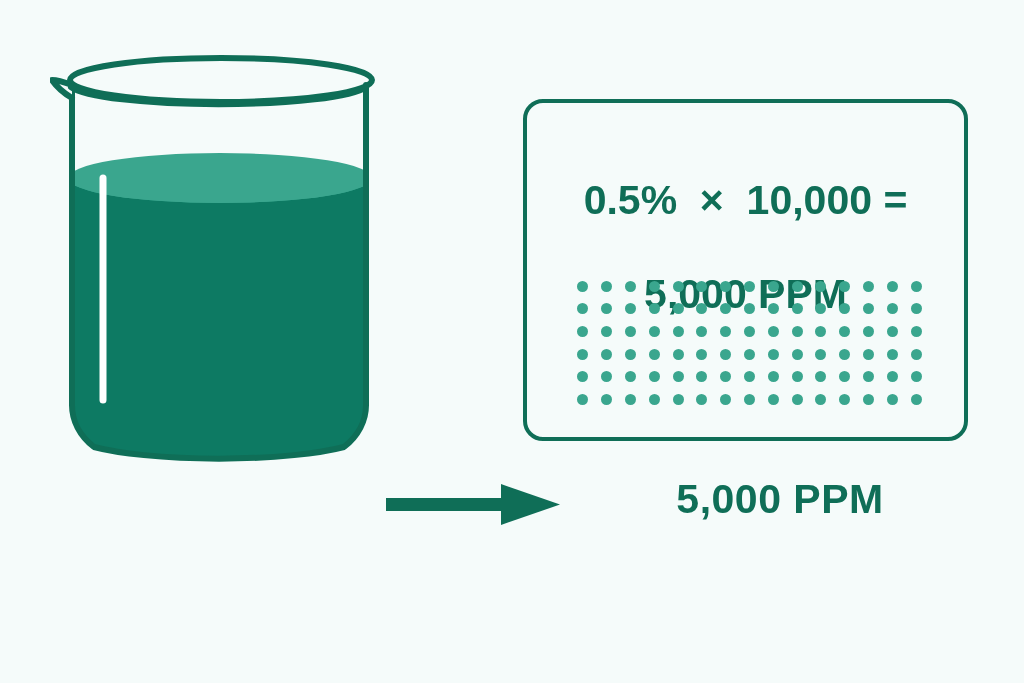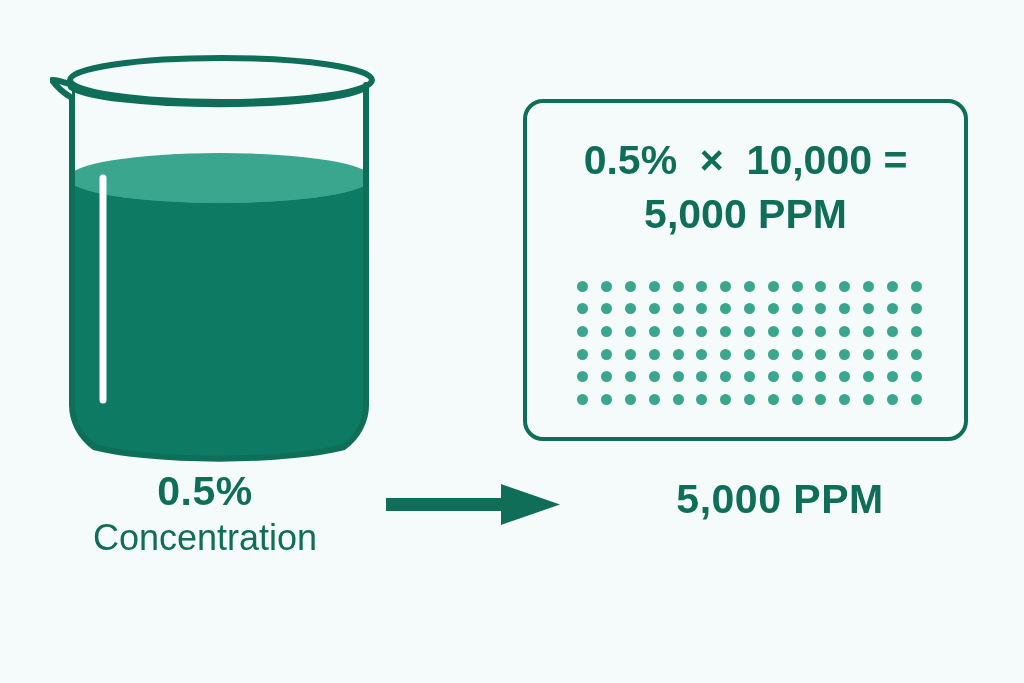--- a/index.html
+++ b/index.html
@@ -87,20 +87,21 @@
     top: 30px;
     width: 100%;
     text-align: center;
   }
   .formula-line {
     font-size: 41px;
     font-weight: bold;
     color: #0f6e57;
     line-height: 1.32;
     white-space: pre;
+    margin-top: 40px;
   }
   #dot-grid {
     position: absolute;
     left: 44px;
     top: 172px;
     width: 357px;
     height: 136px;
     display: grid;
     grid-template-columns: repeat(15, 1fr);
     grid-template-rows: repeat(6, 1fr);
@@ -163,24 +164,20 @@
       <path d="M22,35 C14,32 6,30 2,30 C6,36 12,42 22,48" fill="#f5fbfa" stroke="#0f6e57" stroke-width="6" stroke-linecap="round" stroke-linejoin="round"></path>
 
       <ellipse cx="171" cy="30" rx="151" ry="22" fill="none" stroke="#0f6e57" stroke-width="6"></ellipse>
 
       <path d="M21,37 a150,21 0 0 0 295,0" fill="none" stroke="#0f6e57" stroke-width="6" stroke-linecap="round"></path>
 
       <line x1="53" y1="128" x2="53" y2="350" stroke="#ffffff" stroke-width="7" stroke-linecap="round"></line>
     </svg>
   </div>
 
-  <div id="left-labels">
-    <div id="concentration-value">0.5%</div>
-    <div id="concentration-label">Concentration</div>
-  </div>
 
   <div id="arrow-wrap">
     <svg viewBox="0 0 190 56" xmlns="http://www.w3.org/2000/svg" width="190" height="56">
       <rect x="6" y="22" width="122" height="13" fill="#0f6e57"></rect>
       <polygon points="121,8 180,28.5 121,49" fill="#0f6e57"></polygon>
     </svg>
   </div>
 
   <div id="ppm-panel">
 

